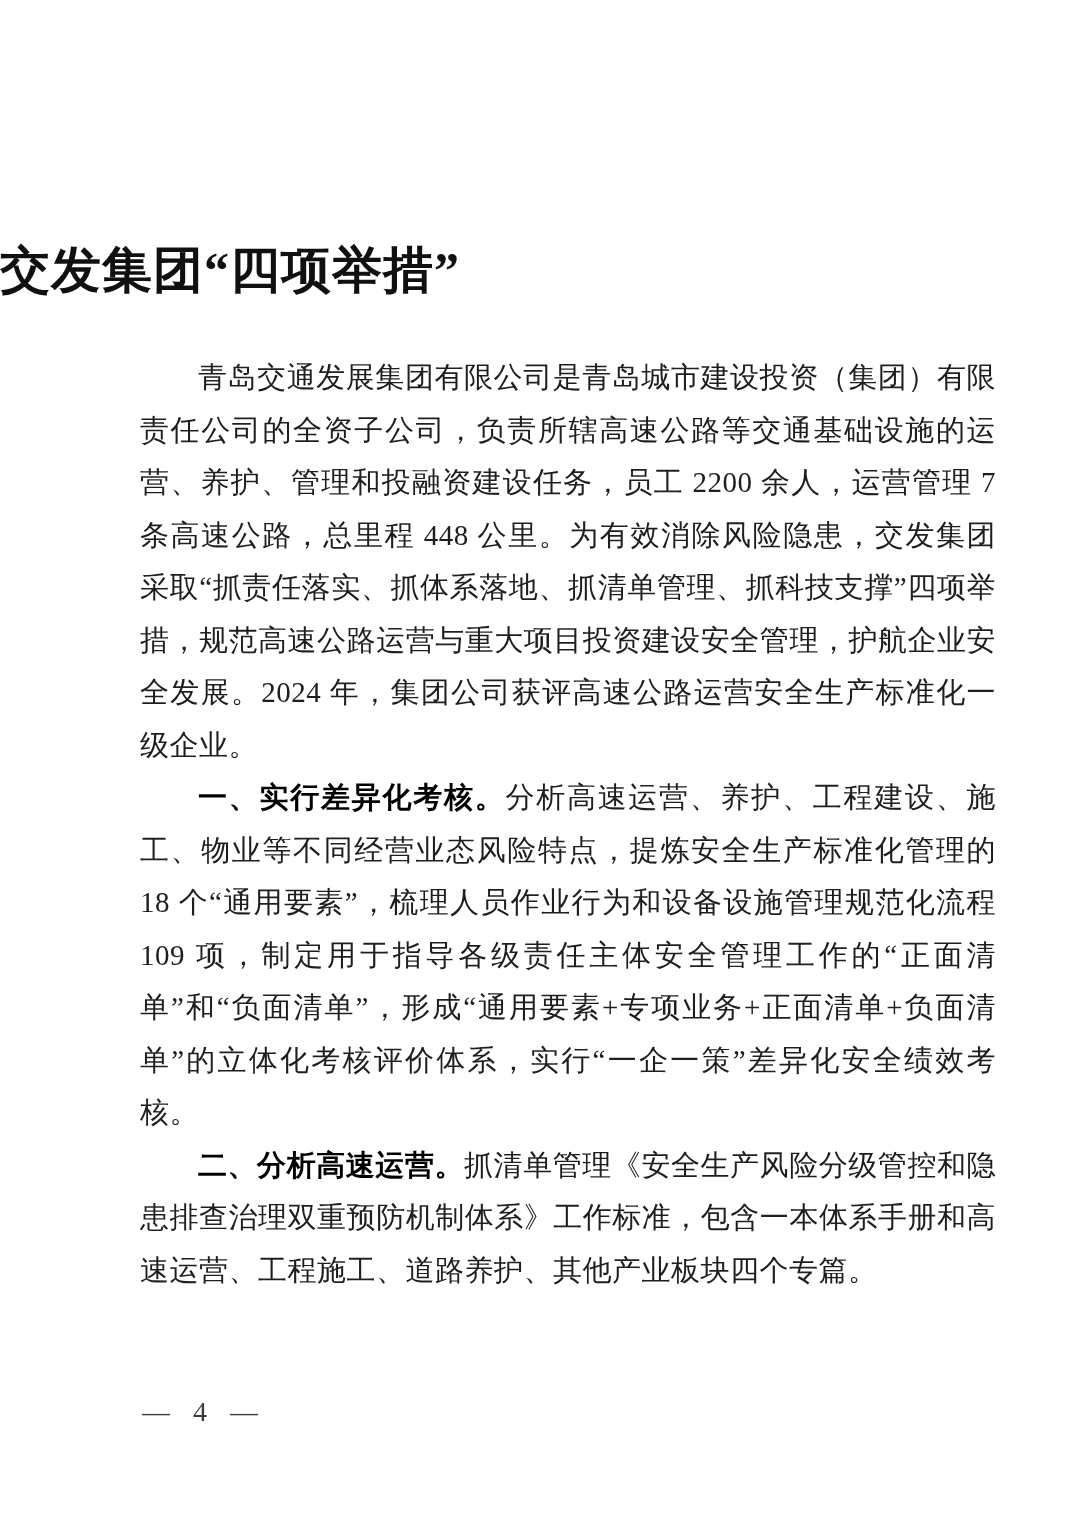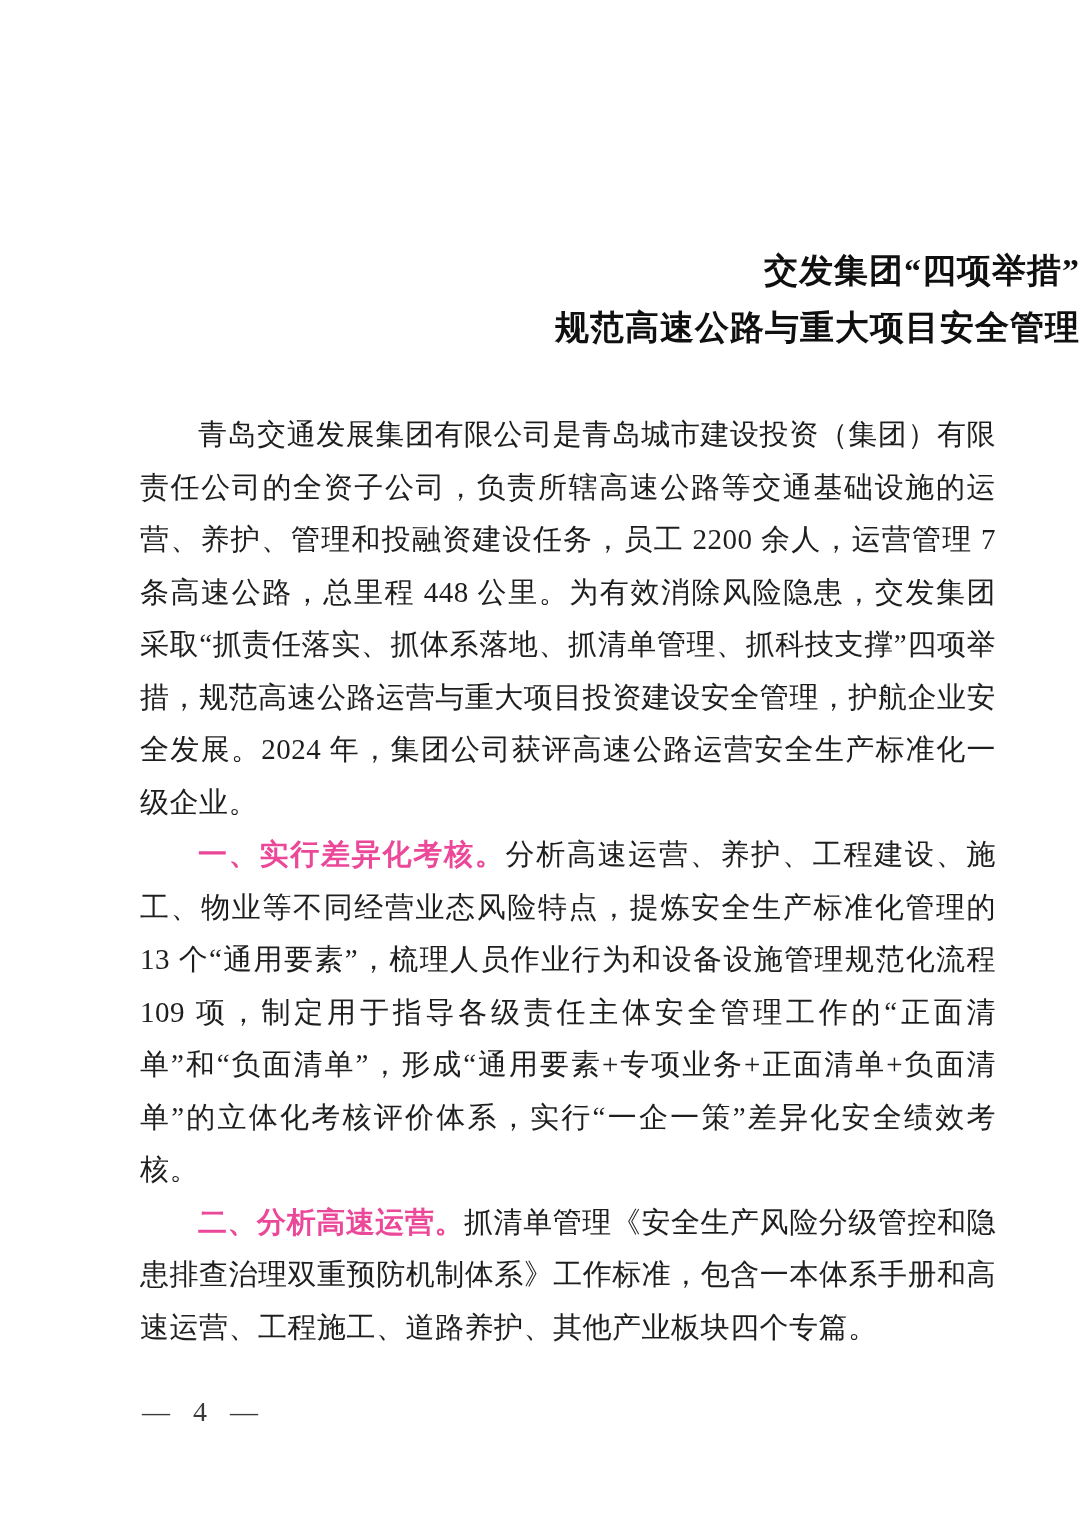--- a/index.html
+++ b/index.html
@@ -12,22 +12,22 @@
     width: 1080px;
     height: 1527px;
     background: #ffffff;
     overflow: hidden;
     box-sizing: border-box;
     font-family: "Liberation Serif", "DejaVu Serif", serif;
   }
   .doc-title {
     margin: 0;
     padding-top: 242px;
-    text-align: right;
-    font-size: 34px;
+    text-align: left;
+    font-size: 50px;
     line-height: 57px;
     font-weight: 700;
     color: #101010;
     letter-spacing: 1px;
     font-family: "Liberation Serif", "DejaVu Serif", serif;
   }
   .title-line {
     display: block;
   }
   .doc-body {
@@ -37,48 +37,47 @@
     margin: 0;
     font-size: 29px;
     line-height: 52.5px;
     color: #1e1e1e;
     text-align: justify;
     text-indent: 2em;
     letter-spacing: 0.5px;
   }
   .section-lead {
     font-weight: 700;
-    color: #ec4899;
+    color: #000000;
     font-family: "Liberation Sans", "DejaVu Sans", sans-serif;
   }
   .page-number {
     position: absolute;
     left: 142px;
     top: 1396px;
     font-size: 28px;
     color: #3a3a3a;
     letter-spacing: 8px;
     font-family: "Liberation Serif", "DejaVu Serif", serif;
   }
 </style>
 </head>
 <body>
 
 <div class="page">
 
   <h1 class="doc-title">
     <span class="title-line">交发集团“四项举措”</span>
-    <span class="title-line">规范高速公路与重大项目安全管理</span>
   </h1>
 
   <div class="doc-body">
 
     <p><span class="section-lead"></span><span>青岛交通发展集团有限公司是青岛城市建设投资（集团）有限责任公司的全资子公司，负责所辖高速公路等交通基础设施的运营、养护、管理和投融资建设任务，员工 2200 余人，运营管理 7 条高速公路，总里程 448 公里。为有效消除风险隐患，交发集团采取“抓责任落实、抓体系落地、抓清单管理、抓科技支撑”四项举措，规范高速公路运营与重大项目投资建设安全管理，护航企业安全发展。2024 年，集团公司获评高速公路运营安全生产标准化一级企业。</span></p>
 
-    <p><span class="section-lead">一、实行差异化考核。</span><span>分析高速运营、养护、工程建设、施工、物业等不同经营业态风险特点，提炼安全生产标准化管理的 13 个“通用要素”，梳理人员作业行为和设备设施管理规范化流程 109 项，制定用于指导各级责任主体安全管理工作的“正面清单”和“负面清单”，形成“通用要素+专项业务+正面清单+负面清单”的立体化考核评价体系，实行“一企一策”差异化安全绩效考核。</span></p>
+    <p><span class="section-lead">一、实行差异化考核。</span><span>分析高速运营、养护、工程建设、施工、物业等不同经营业态风险特点，提炼安全生产标准化管理的 18 个“通用要素”，梳理人员作业行为和设备设施管理规范化流程 109 项，制定用于指导各级责任主体安全管理工作的“正面清单”和“负面清单”，形成“通用要素+专项业务+正面清单+负面清单”的立体化考核评价体系，实行“一企一策”差异化安全绩效考核。</span></p>
 
     <p><span class="section-lead">二、分析高速运营。</span><span>抓清单管理《安全生产风险分级管控和隐患排查治理双重预防机制体系》工作标准，包含一本体系手册和高速运营、工程施工、道路养护、其他产业板块四个专篇。</span></p>
 
   </div>
 
   <div class="page-number">— 4 —</div>
 
 </div>
 
 </body></html>

